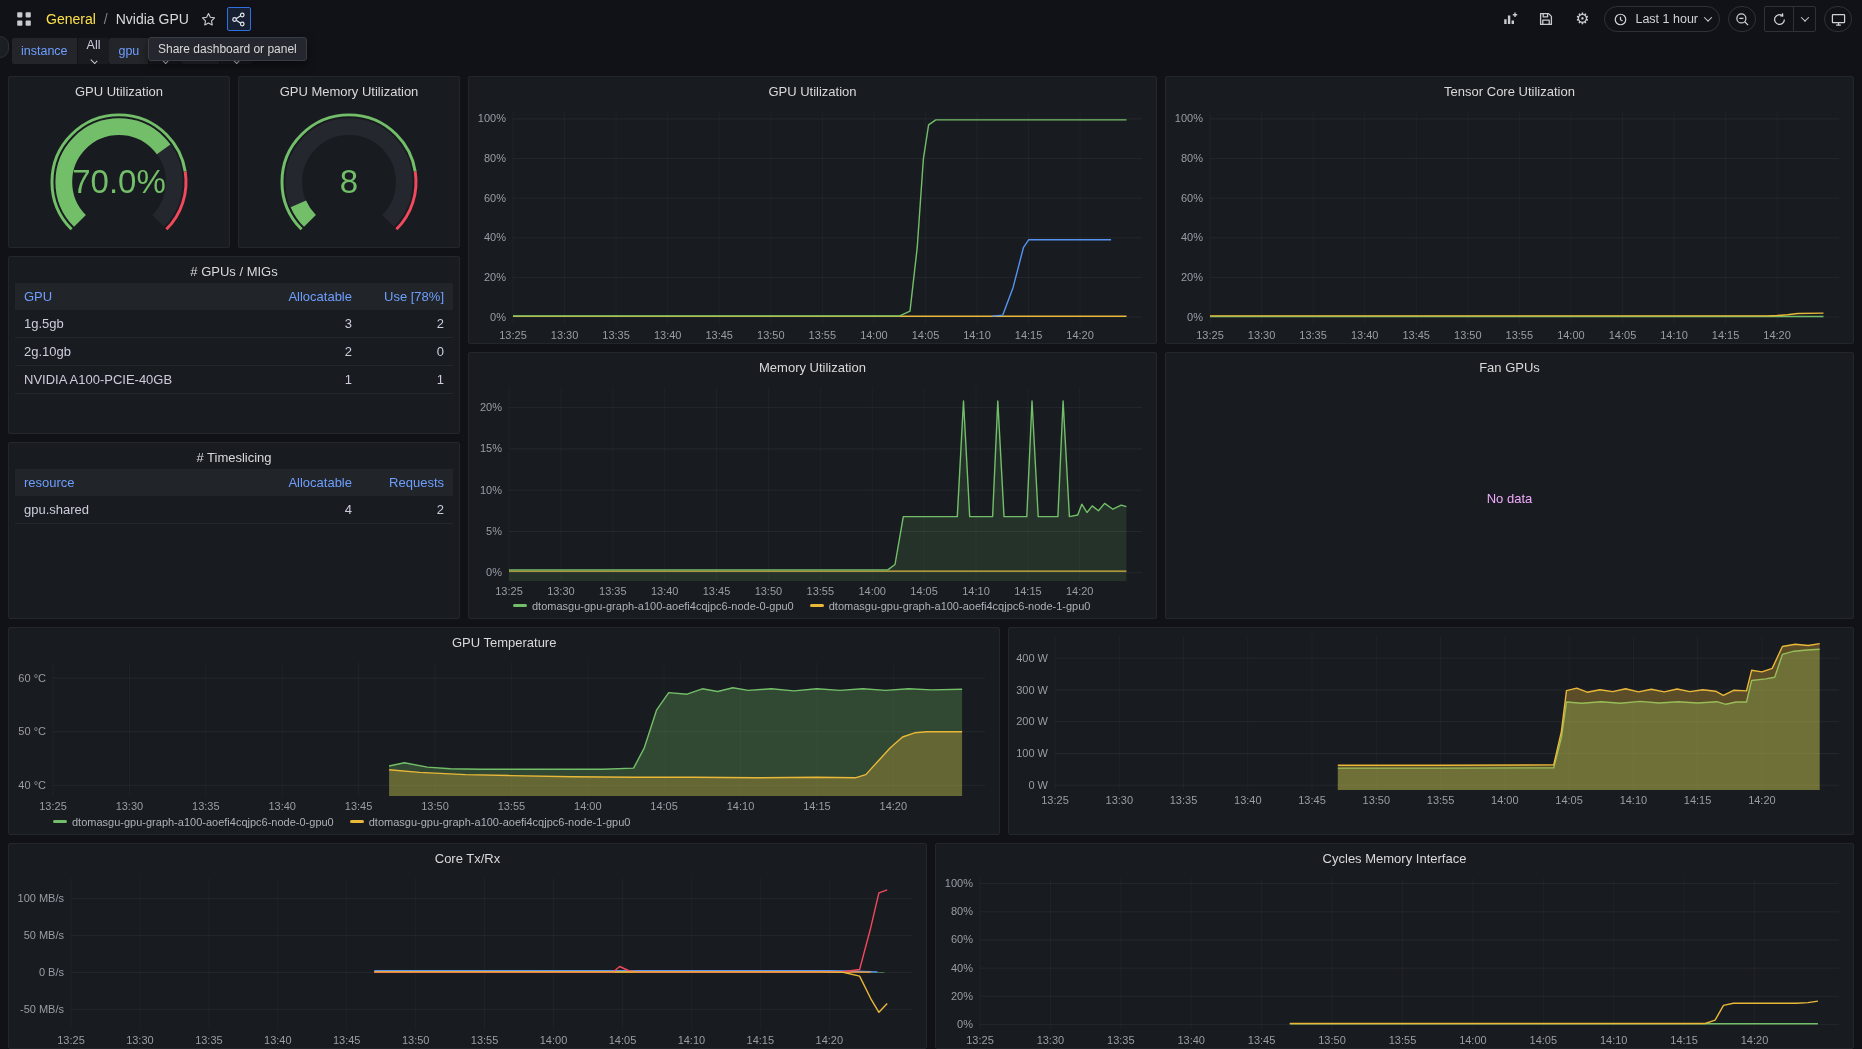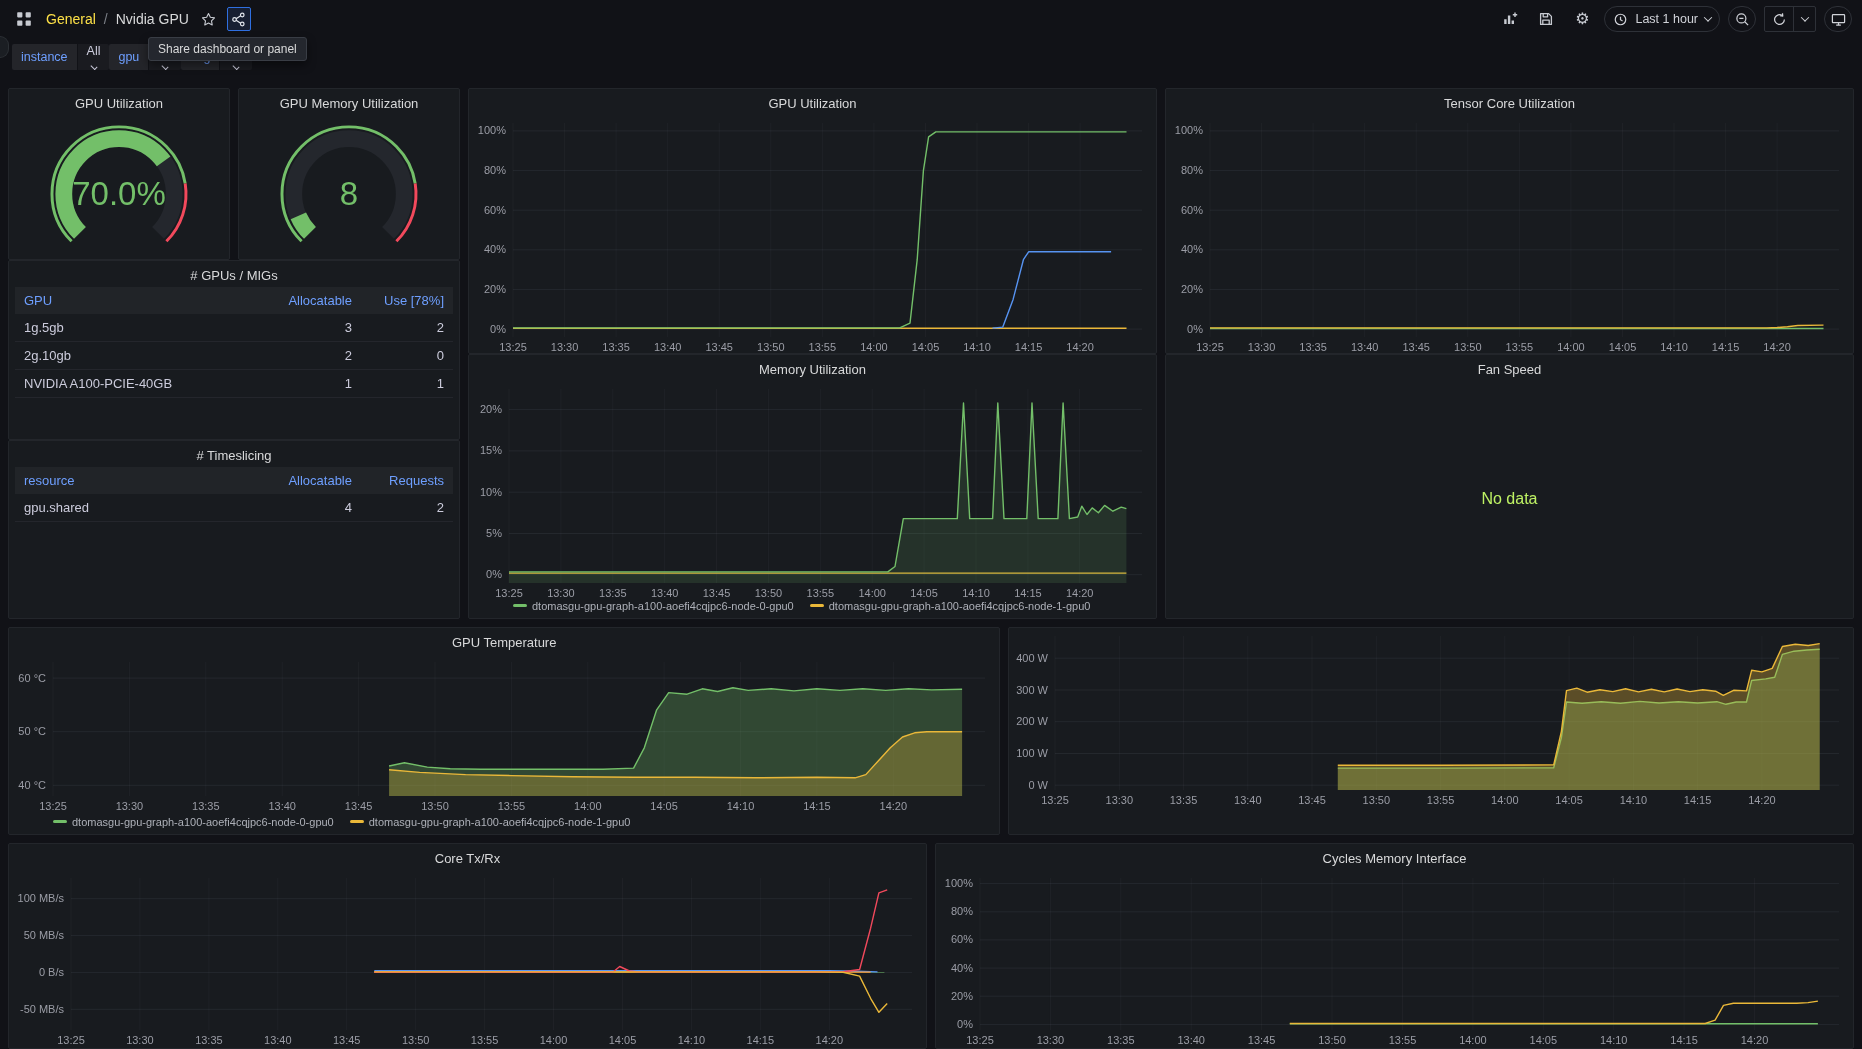--- a/index.html
+++ b/index.html
@@ -31,30 +31,30 @@
   .btn-group button { width:28px; display:flex; align-items:center; justify-content:center; color:#d0d2d8; }
   .btn-group button + button { border-left:1px solid #2e3138; width:22px; }
   .chev { display:inline-block; width:6px; height:6px; border-right:1.4px solid currentColor; border-bottom:1.4px solid currentColor; transform:rotate(45deg) translate(-1px,-1px); }
   .gear-glyph { font-size:16px; line-height:1; }
 
   .drawer-handle { position:absolute; left:0; top:36px; width:9px; height:22px; background:#1b1e23; border:1px solid #2c3035; border-left:none; border-radius:0 11px 11px 0; z-index:30; }
 
   .tooltip { position:absolute; left:148px; top:37px; background:#24272e; border:1px solid #393d45; color:#d8d9da; font-size:12px; padding:4px 9px; border-radius:3px; z-index:40; box-shadow:0 4px 10px rgba(0,0,0,0.45); white-space:nowrap; }
 
   
-  .subnav { height:38px; display:flex; align-items:center; padding:0 12px; }
+  .subnav { height:38px; display:flex; align-items:flex-start; padding:0 12px; }
   .var-group { display:flex; align-items:center; height:26px; border-radius:2px; overflow:hidden; }
   .var-label { background:rgba(204,204,220,0.10); color:#6e9fff; padding:0 9px; height:100%; display:flex; align-items:center; font-size:12.5px; cursor:pointer; }
   .var-value { background:rgba(204,204,220,0.05); color:#ccccdc; padding:0 9px; height:100%; display:flex; align-items:center; gap:8px; font-size:12.5px; margin-left:1px; cursor:pointer;flex-direction:column; }
 
   
   .dash { padding:0 8px 8px; display:flex; flex-direction:column; gap:8px; }
   .row { display:flex; gap:8px; }
   .row1 { height:543px; }
-  .col { display:flex; flex-direction:column; min-width:0;margin-top:12px; }
+  .col { display:flex; flex-direction:column; gap:8px; min-width:0; }
   .col.left { width:452px; flex:0 0 452px; }
   .col.mid, .col.right { flex:1; }
   .col.mid > .panel, .col.right > .panel { flex:1; }
   .gauge-row { display:flex; gap:8px; height:172px; flex:0 0 172px; }
   .gauge-row .panel { flex:1; }
   .col.left .table-panel { flex:1; }
   .row3 { height:208px; }
   .row3 .panel.temp { flex:54; }
   .row3 .panel.power { flex:46; }
   .row4 { height:206px; }
@@ -75,21 +75,21 @@
   .gauge-value { position:absolute; left:0; right:0; top:50%; transform:translateY(-32%); text-align:center; font-size:33px; font-weight:500; color:#73bf69; }
 
   
   .tbl-wrap { position:absolute; inset:0 6px 6px 6px; overflow:hidden; }
   table { width:100%; border-collapse:collapse; font-size:13px; }
   th { background:#212428; color:#6e9fff; font-weight:400; text-align:left; padding:6px 9px; }
   td { padding:6px 9px; border-bottom:1px solid #24262c; color:#ccccdc; }
   th.num, td.num { text-align:right; }
   th.num { width:92px; }
 
-  .no-data { position:absolute; inset:0; display:flex; align-items:center; justify-content:center; color:#bef264; font-size:16px; }
+  .no-data { position:absolute; inset:0; display:flex; align-items:center; justify-content:center; color:#f0abfc; font-size:13px; }
 </style>
 </head>
 <body>
 
 <div class="drawer-handle"></div>
 
 <header class="nav">
   <div class="nav-left">
     <button class="icon-btn">
       <span>
@@ -452,21 +452,21 @@
                 <text x="508.0" y="236" text-anchor="middle" class="ax">14:10</text>
                 <text x="559.6" y="236" text-anchor="middle" class="ax">14:15</text>
                 <text x="611.1" y="236" text-anchor="middle" class="ax">14:20</text>
                 <path d="M44.0,213.5 L657.5,213.5" fill="none" stroke="#73bf69" stroke-width="1.4" stroke-linejoin="round"></path>
                 <path d="M44.0,212.9 L600.8,212.9 L611.1,212.5 L621.4,211.7 L631.8,210.5 L657.5,210.1" fill="none" stroke="#eab839" stroke-width="1.4" stroke-linejoin="round"></path>
               </svg>
             </div>
         </div>
       </section>
       <section class="panel">
-        <div class="p-title">Fan Speed</div>
+        <div class="p-title">Fan GPUs</div>
         <div class="p-body">
           <div class="no-data">No data</div>
         </div>
       </section>
     </div>
   </div>
 
   <div class="row row3">
     <section class="panel temp">
       <div class="p-title">GPU Temperature</div>

